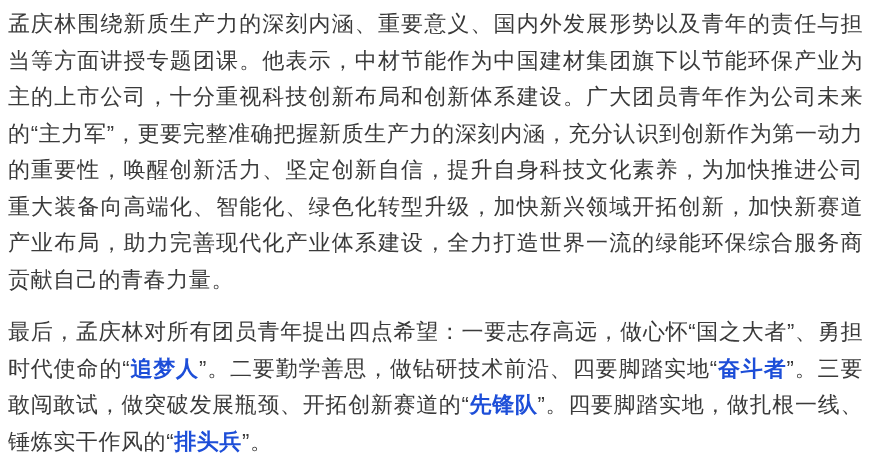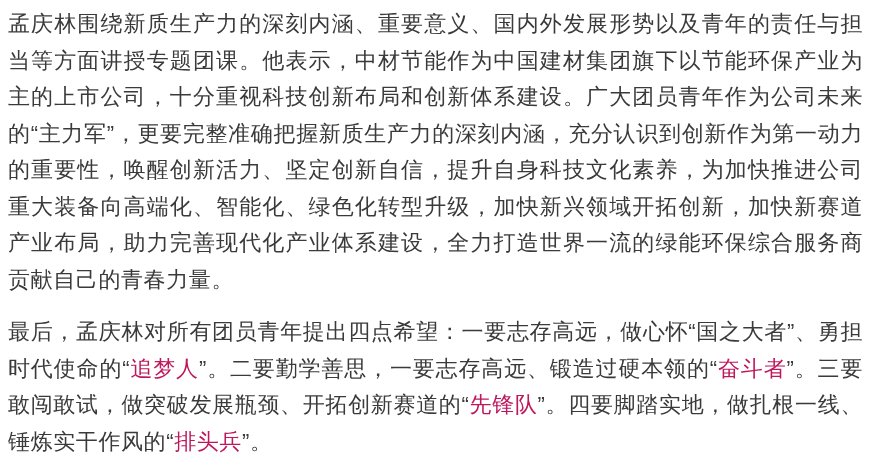--- a/index.html
+++ b/index.html
@@ -25,23 +25,23 @@
     word-break: break-all;
     letter-spacing: 0.6px;
   }
   .article p {
     margin: 0 0 16px 0;
   }
   .article p:last-child {
     margin-bottom: 0;
   }
   .article strong {
-    font-weight: normal;
-    color: #be185d;
+    font-weight: bold;
+    color: #1d4ed8;
   }
 </style>
 </head>
 <body>
 
 <div class="article">
     <p><span>孟庆林围绕新质生产力的深刻内涵、重要意义、国内外发展形势以及青年的责任与担当等方面讲授专题团课。他表示，中材节能作为中国建材集团旗下以节能环保产业为主的上市公司，十分重视科技创新布局和创新体系建设。广大团员青年作为公司未来的“主力军”，更要完整准确把握新质生产力的深刻内涵，充分认识到创新作为第一动力的重要性，唤醒创新活力、坚定创新自信，提升自身科技文化素养，为加快推进公司重大装备向高端化、智能化、绿色化转型升级，加快新兴领域开拓创新，加快新赛道产业布局，助力完善现代化产业体系建设，全力打造世界一流的绿能环保综合服务商贡献自己的青春力量。</span></p>
-    <p><span>最后，孟庆林对所有团员青年提出四点希望：一要志存高远，做心怀“国之大者”、勇担时代使命的“</span><strong>追梦人</strong><span>”。二要勤学善思，一要志存高远、锻造过硬本领的“</span><strong>奋斗者</strong><span>”。三要敢闯敢试，做突破发展瓶颈、开拓创新赛道的“</span><strong>先锋队</strong><span>”。四要脚踏实地，做扎根一线、锤炼实干作风的“</span><strong>排头兵</strong><span>”。</span></p>
+    <p><span>最后，孟庆林对所有团员青年提出四点希望：一要志存高远，做心怀“国之大者”、勇担时代使命的“</span><strong>追梦人</strong><span>”。二要勤学善思，做钻研技术前沿、四要脚踏实地“</span><strong>奋斗者</strong><span>”。三要敢闯敢试，做突破发展瓶颈、开拓创新赛道的“</span><strong>先锋队</strong><span>”。四要脚踏实地，做扎根一线、锤炼实干作风的“</span><strong>排头兵</strong><span>”。</span></p>
   </div>
 
 </body></html>

